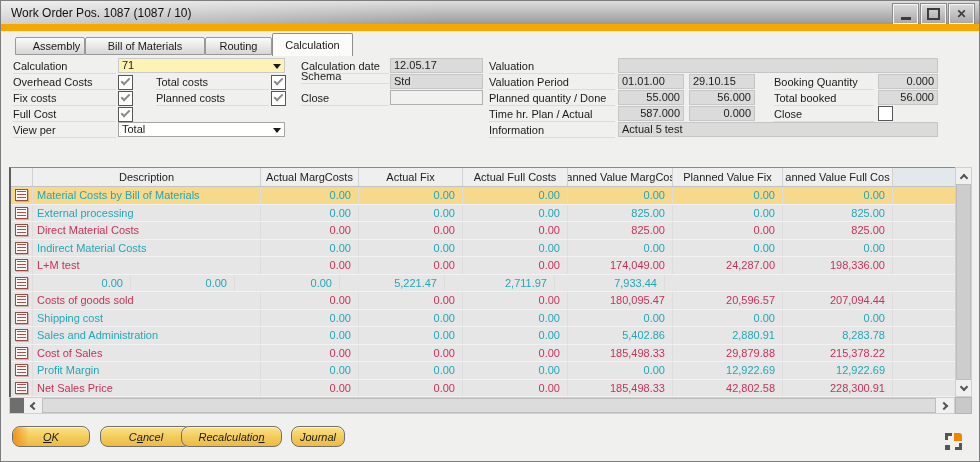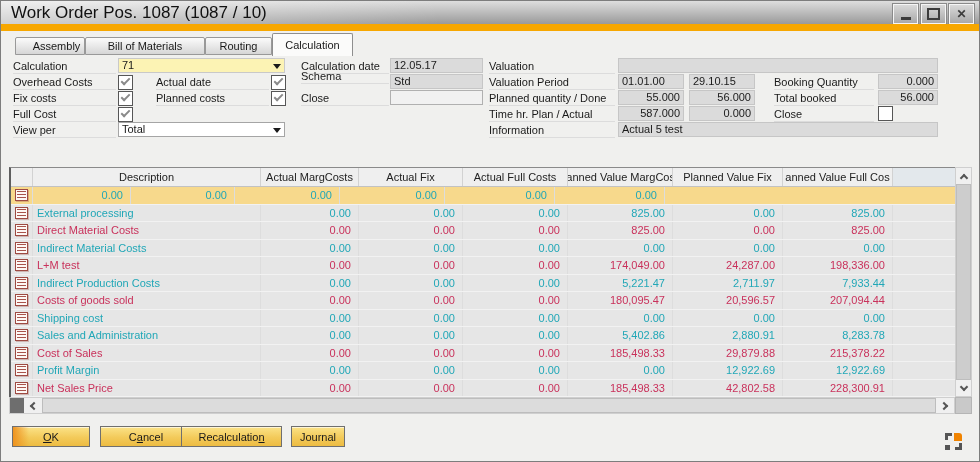--- a/index.html
+++ b/index.html
@@ -4,21 +4,21 @@
 <style>
   html,body{margin:0;padding:0;background:#fff;}
   .window{position:relative;width:978px;height:460px;border:1px solid #7d7d7d;background:#F0F0EE;
           font-family:"Liberation Sans",sans-serif;font-size:11px;color:#1a1a1a;overflow:hidden;}
 
   
   .titlebar{position:absolute;left:0;top:0;right:0;height:23px;
     background:linear-gradient(to right,rgba(255,255,255,.55),rgba(255,255,255,0) 45%),
                linear-gradient(to bottom,#dedede,#9a9a9a);
     display:flex;align-items:center;padding-left:10px;box-sizing:border-box;}
-  .title{font-size:17px;color:#111;}
+  .title{font-size:12px;color:#111;}
   .win-btns{position:absolute;right:5px;top:3px;display:flex;gap:3px;}
   .win-btn{width:23px;height:18px;background:linear-gradient(#d9d9d9,#a9a9a9);
     border:1px solid #f5f5f5;box-shadow:0 0 0 1px #8a8a8a;display:flex;align-items:center;justify-content:center;position:relative;}
   .g-min{width:10px;height:3px;background:#3c3c3c;margin-top:9px;}
   .g-max{width:9px;height:8px;border:2px solid #3c3c3c;background:transparent;}
   .g-close{color:#3c3c3c;font-weight:bold;font-size:12px;line-height:1;}
   .accent{position:absolute;left:0;top:23px;right:0;height:7px;background:#F7A700;}
 
   
   .tab{position:absolute;top:36px;height:18px;background:linear-gradient(#fbfbfb,#d6d6d6);
@@ -68,23 +68,23 @@
   .sb-btn{background:#f0f0f0;display:flex;align-items:center;justify-content:center;flex:0 0 auto;}
   .vscroll .sb-btn{height:16px;} .hscroll .sb-btn{width:18px;}
   .sb-thumb{flex:1;background:#cdcdcd;border:1px solid #bdbdbd;box-sizing:border-box;}
   .hscroll .sb-thumb{background:#dcdcdc;}
   .sb-dark{flex:0 0 14px;background:#6e6e6e;}
   .chev{display:inline-block;border:solid #555;border-width:0 2px 2px 0;padding:2px;}
   .chev.up{transform:rotate(-135deg);margin-top:3px;} .chev.down{transform:rotate(45deg);margin-bottom:3px;}
   .chev.left{transform:rotate(135deg);margin-left:2px;} .chev.right{transform:rotate(-45deg);margin-right:2px;}
 
   
-  .btn{position:absolute;top:425px;height:21px;border:1px solid #6f6f6f;border-radius:0;
+  .btn{position:absolute;top:425px;height:21px;border:1px solid #6f6f6f;border-radius:8px;
     background:linear-gradient(#FBE388,#F3CA5A 55%,#EDBC42);box-shadow:inset 0 1px 0 rgba(255,255,255,.65);
-    display:flex;align-items:center;justify-content:center;color:#1a1a1a;box-sizing:border-box;overflow:hidden;}
+    display:flex;align-items:center;justify-content:center;color:#1a1a1a;box-sizing:border-box;overflow:hidden;font-style:italic;}
   .btn .orange{position:absolute;left:0;top:0;bottom:0;width:16px;
     background:linear-gradient(90deg,#EE9320,rgba(238,147,32,0));}
   .btn span{position:relative;}
   .u{text-decoration:underline;}
 
   
   .resize{position:absolute;left:944px;top:432px;width:17px;height:17px;}
   .rz{position:absolute;}
   .rz-tl{left:0;top:0;width:7px;height:7px;border-left:3px solid #555;border-top:3px solid #555;box-sizing:border-box;}
   .rz-tr{right:0;top:0;width:8px;height:8px;background:#F08300;border-radius:0 3px 0 0;}
@@ -126,21 +126,21 @@
     </div>
 
   <div class="lbl" style="left:12px;top:58px;width:103px;">Calculation</div>
   <div class="fld yellow" style="left:117px;top:57px;width:167px;">
     <span>71</span>
     <div class="combo-arrow"></div>
   </div>
 
   <div class="lbl" style="left:12px;top:74px;width:103px;">Overhead Costs</div>
   <div class="cb checked" style="left:117px;top:74px;"></div>
-  <div class="lbl" style="left:155px;top:74px;width:113px;">Actual date</div>
+  <div class="lbl" style="left:155px;top:74px;width:113px;">Total costs</div>
   <div class="cb checked" style="left:270px;top:74px;"></div>
 
   <div class="lbl" style="left:12px;top:90px;width:103px;">Fix costs</div>
   <div class="cb checked" style="left:117px;top:90px;"></div>
   <div class="lbl" style="left:155px;top:90px;width:113px;">Planned costs</div>
   <div class="cb checked" style="left:270px;top:90px;"></div>
 
   <div class="lbl" style="left:12px;top:106px;width:103px;">Full Cost</div>
   <div class="cb checked" style="left:117px;top:106px;"></div>
 
@@ -193,20 +193,21 @@
         <div class="gh-cell" style="width: 110px;">anned Value Full Cos</div>
         <div class="gh-cell gh-fill"></div>
       </div>
     <div id="grid-body">
         <div class="grid-row selected">
           <div class="cell icon" style="width: 22px;">
             <div class="row-icon">
               <div class="stripes"></div>
             </div>
           </div>
+          <div class="cell desc t-teal" style="width: 228px;">Material Costs by Bill of Materials</div>
           <div class="cell num t-teal" style="width: 98px;">0.00</div>
           <div class="cell num t-teal" style="width: 104px;">0.00</div>
           <div class="cell num t-teal" style="width: 105px;">0.00</div>
           <div class="cell num t-teal" style="width: 105px;">0.00</div>
           <div class="cell num t-teal" style="width: 110px;">0.00</div>
           <div class="cell num t-teal" style="width: 110px;">0.00</div>
           <div class="cell fill"></div>
         </div>
         <div class="grid-row">
           <div class="cell icon" style="width: 22px;">
@@ -267,21 +268,20 @@
           <div class="cell num t-red" style="width: 110px;">24,287.00</div>
           <div class="cell num t-red" style="width: 110px;">198,336.00</div>
           <div class="cell fill"></div>
         </div>
         <div class="grid-row">
           <div class="cell icon" style="width: 22px;">
             <div class="row-icon">
               <div class="stripes"></div>
             </div>
           </div>
-          <div class="cell desc t-teal" style="width: 228px;">Indirect Production Costs</div>
           <div class="cell num t-teal" style="width: 98px;">0.00</div>
           <div class="cell num t-teal" style="width: 104px;">0.00</div>
           <div class="cell num t-teal" style="width: 105px;">0.00</div>
           <div class="cell num t-teal" style="width: 105px;">5,221.47</div>
           <div class="cell num t-teal" style="width: 110px;">2,711.97</div>
           <div class="cell num t-teal" style="width: 110px;">7,933.44</div>
           <div class="cell fill"></div>
         </div>
         <div class="grid-row">
           <div class="cell icon" style="width: 22px;">

